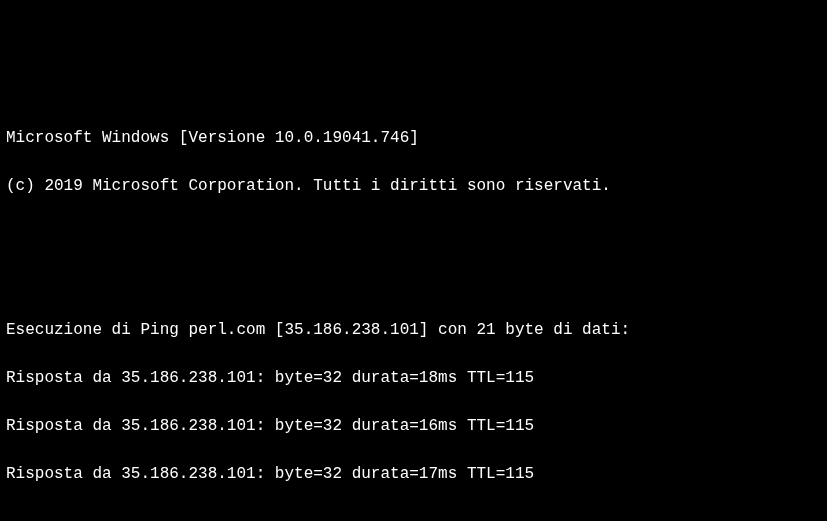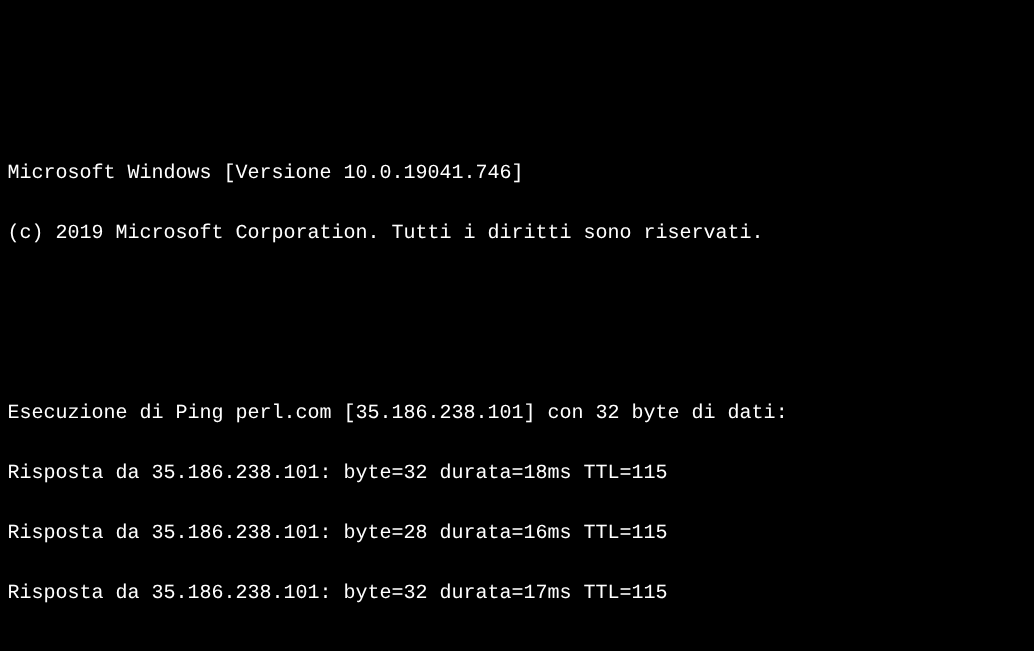--- a/index.html
+++ b/index.html
@@ -29,23 +29,23 @@
 </head>
 <body>
 
 
 
 <div class="terminal">
 <span class="line">Microsoft Windows [Versione 10.0.19041.746]</span>
 <span class="line">(c) 2019 Microsoft Corporation. Tutti i diritti sono riservati.</span>
 <span class="line"> </span>
 <span class="line"> </span>
-<span class="line">Esecuzione di Ping perl.com [35.186.238.101] con 32 byte di dati:</span>
+<span class="line">Esecuzione di Ping perl.com [35.186.238.101] con 21 byte di dati:</span>
 <span class="line">Risposta da 35.186.238.101: byte=32 durata=18ms TTL=115</span>
-<span class="line">Risposta da 35.186.238.101: byte=28 durata=16ms TTL=115</span>
+<span class="line">Risposta da 35.186.238.101: byte=32 durata=16ms TTL=115</span>
 <span class="line">Risposta da 35.186.238.101: byte=32 durata=17ms TTL=115</span>
 
 
 
 
 
 
 
 
 

